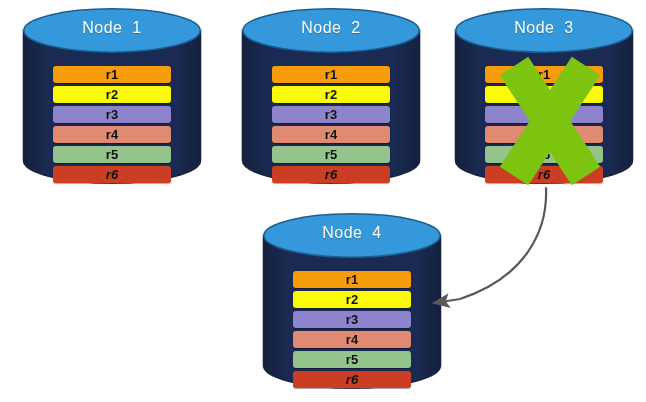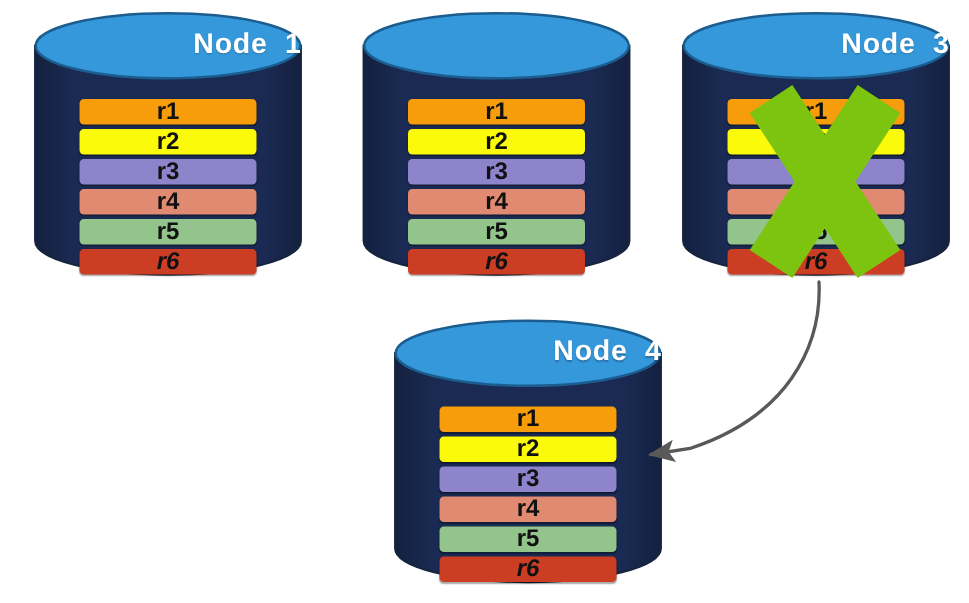--- a/index.html
+++ b/index.html
@@ -25,42 +25,42 @@
   .node-svg {
     position: absolute;
     left: 0;
     top: 0;
     overflow: visible;
   }
   .node-title {
     position: absolute;
     left: 0;
     width: 100%;
-    text-align: right;
+    text-align: center;
     color: #ffffff;
-    font-weight: bold;
-    font-size: 19px;
+    font-weight: normal;
+    font-size: 16px;
     letter-spacing: 0.5px;
     white-space: pre;
     text-shadow: 0 1px 1px rgba(0,0,0,0.25);
     pointer-events: none;
   }
   .records {
     position: absolute;
     left: 0;
     width: 100%;
   }
   .record {
     position: relative;
     margin: 0 auto 3px auto;
     height: 17px;
     border-radius: 3px;
     color: #111111;
     font-weight: bold;
-    font-size: 16px;
+    font-size: 13px;
     line-height: 17px;
     text-align: center;
     box-shadow: 0 1px 1px rgba(0,0,0,0.35);
   }
   .record:last-child { margin-bottom: 0; font-style: italic; }
 
   
   .x-overlay {
     position: absolute;
     pointer-events: none;
@@ -112,20 +112,21 @@
             <linearGradient id="bodyGrad1" x1="0" y1="0" x2="1" y2="0">
               <stop offset="0%" stop-color="#14203F"></stop>
               <stop offset="14%" stop-color="#1A2A52"></stop>
               <stop offset="86%" stop-color="#1A2A52"></stop>
               <stop offset="100%" stop-color="#14203F"></stop>
             </linearGradient>
           </defs>
           <path d="M 0.5 22.5 L 0.5 152.5 A 88.5 22.5 0 0 0 177.5 152.5 L 177.5 22.5 Z" fill="url(#bodyGrad1)" stroke="#16243F" stroke-width="1.6"></path>
           <ellipse cx="89" cy="22.5" rx="88.2" ry="21.7" fill="#3498DB" stroke="#1B5D8F" stroke-width="1.6"></ellipse>
         </svg>
+        <div class="node-title" style="top: 10.5px;">Node  2</div>
         <div class="records" style="top: 58px;">
           <div class="record" style="background: rgb(247, 156, 10); width: 118px;">r1</div>
           <div class="record" style="background: rgb(250, 250, 10); width: 118px;">r2</div>
           <div class="record" style="background: rgb(142, 132, 203); width: 118px;">r3</div>
           <div class="record" style="background: rgb(224, 138, 113); width: 118px;">r4</div>
           <div class="record" style="background: rgb(147, 196, 139); width: 118px;">r5</div>
           <div class="record" style="background: rgb(204, 62, 36); width: 118px;">r6</div>
         </div>
       </div>
       <div class="node" style="left: 455px; top: 8px; width: 178px; height: 175px;">

